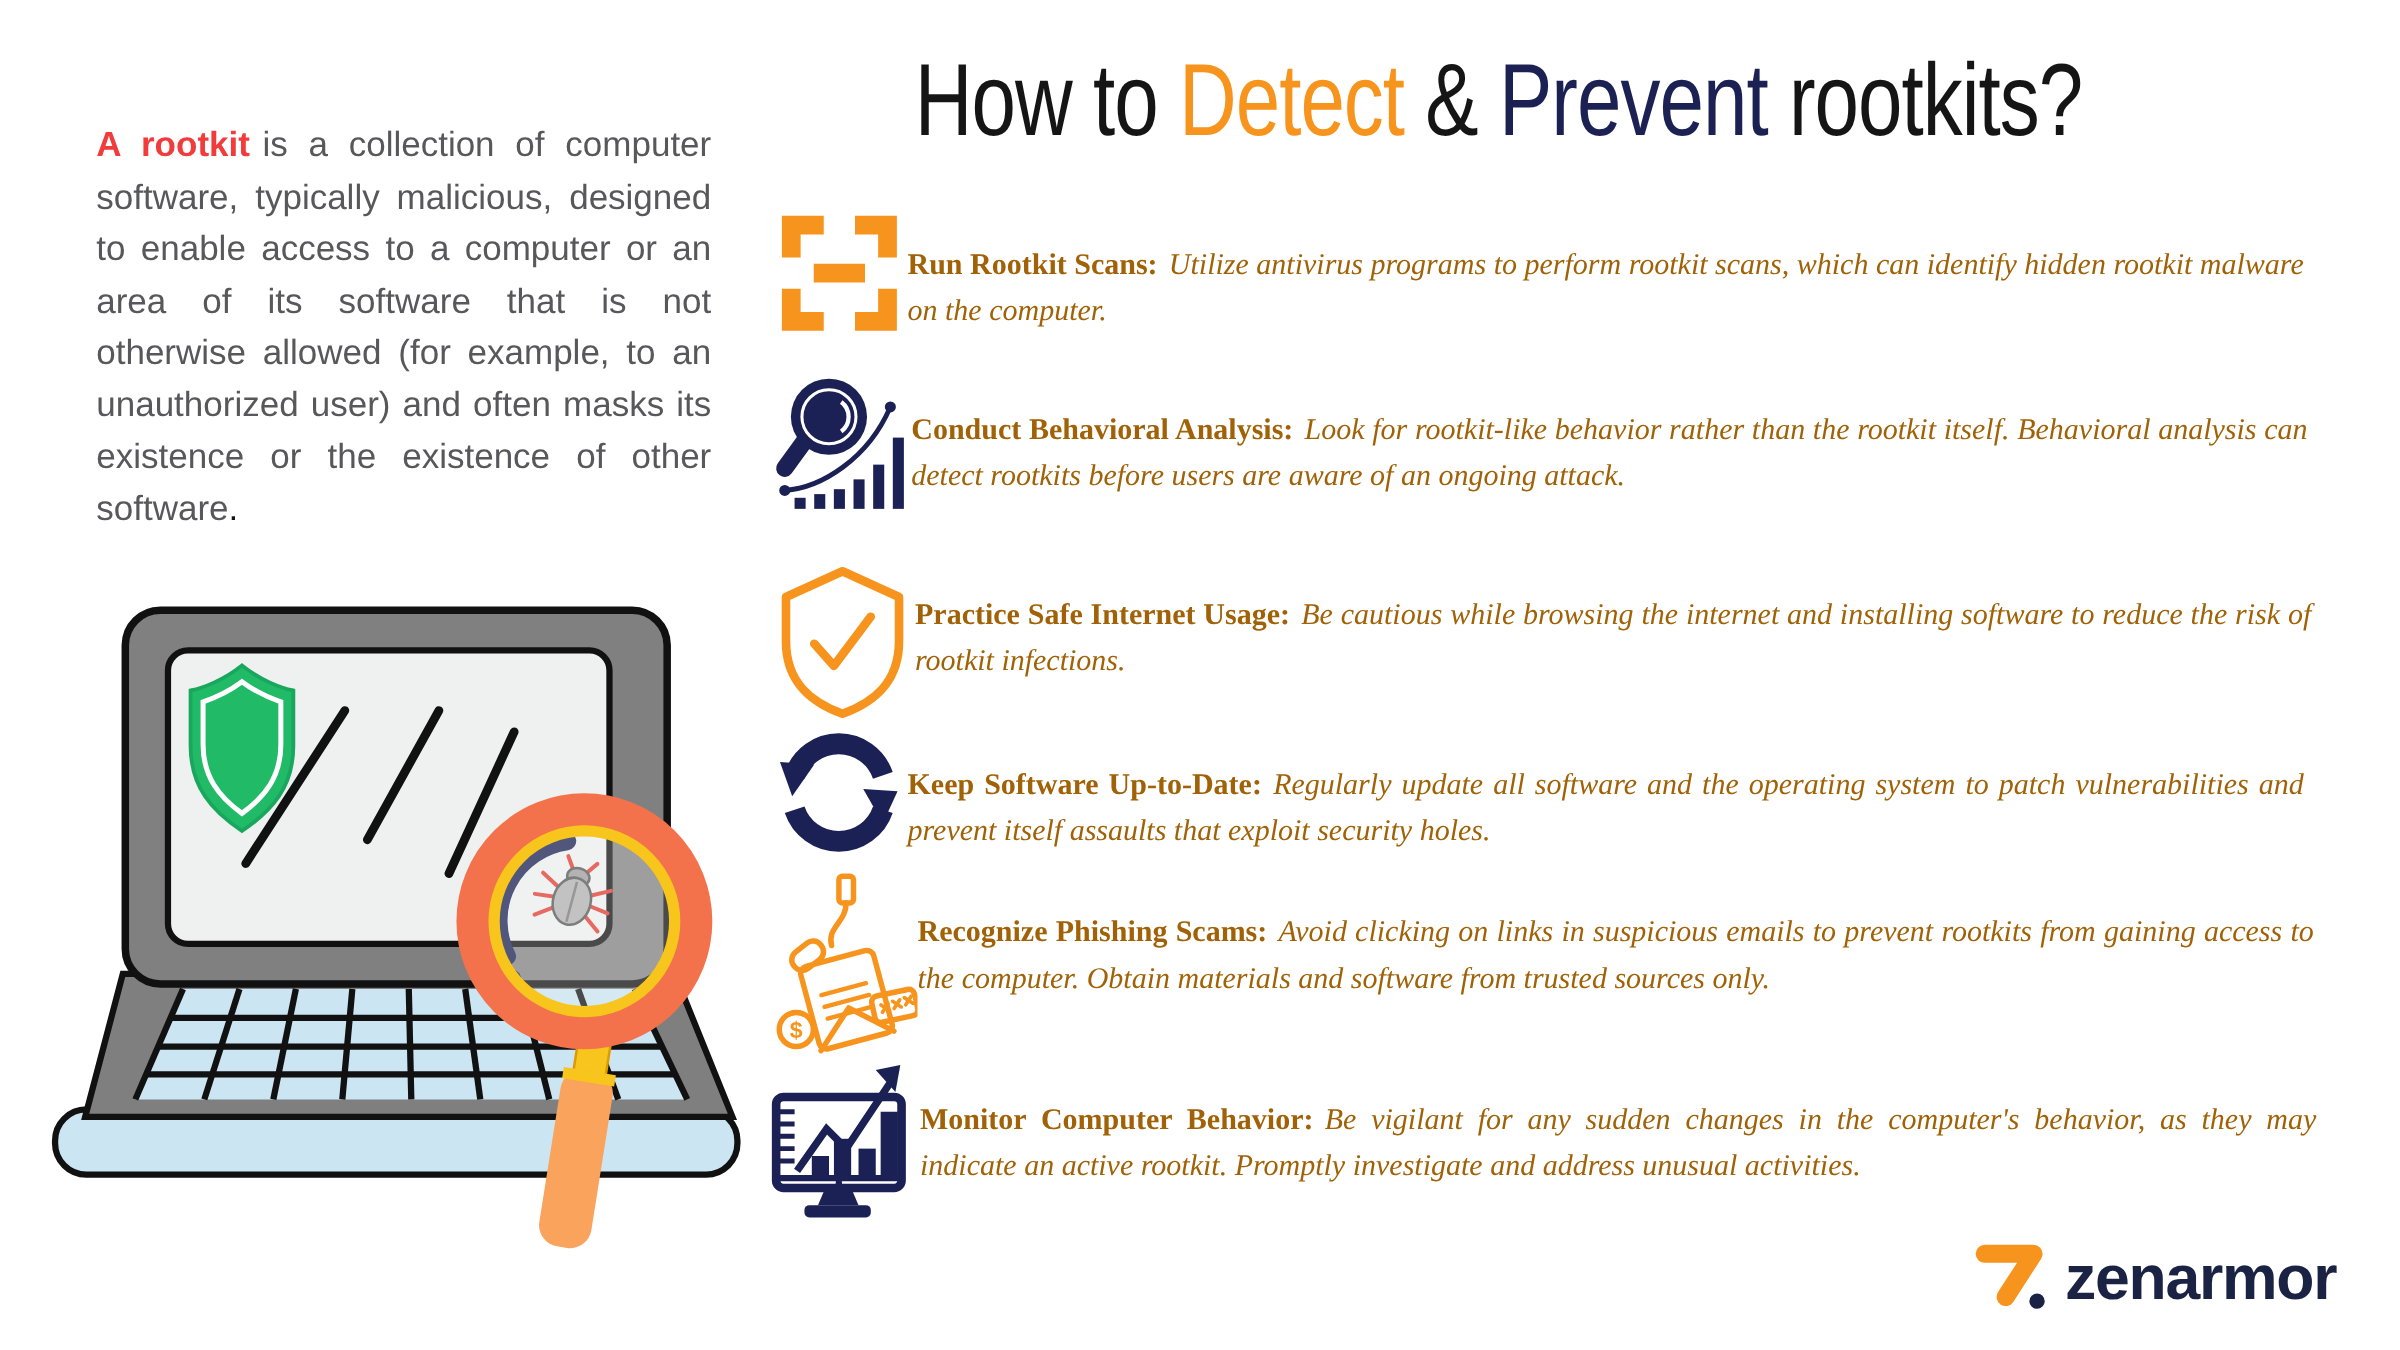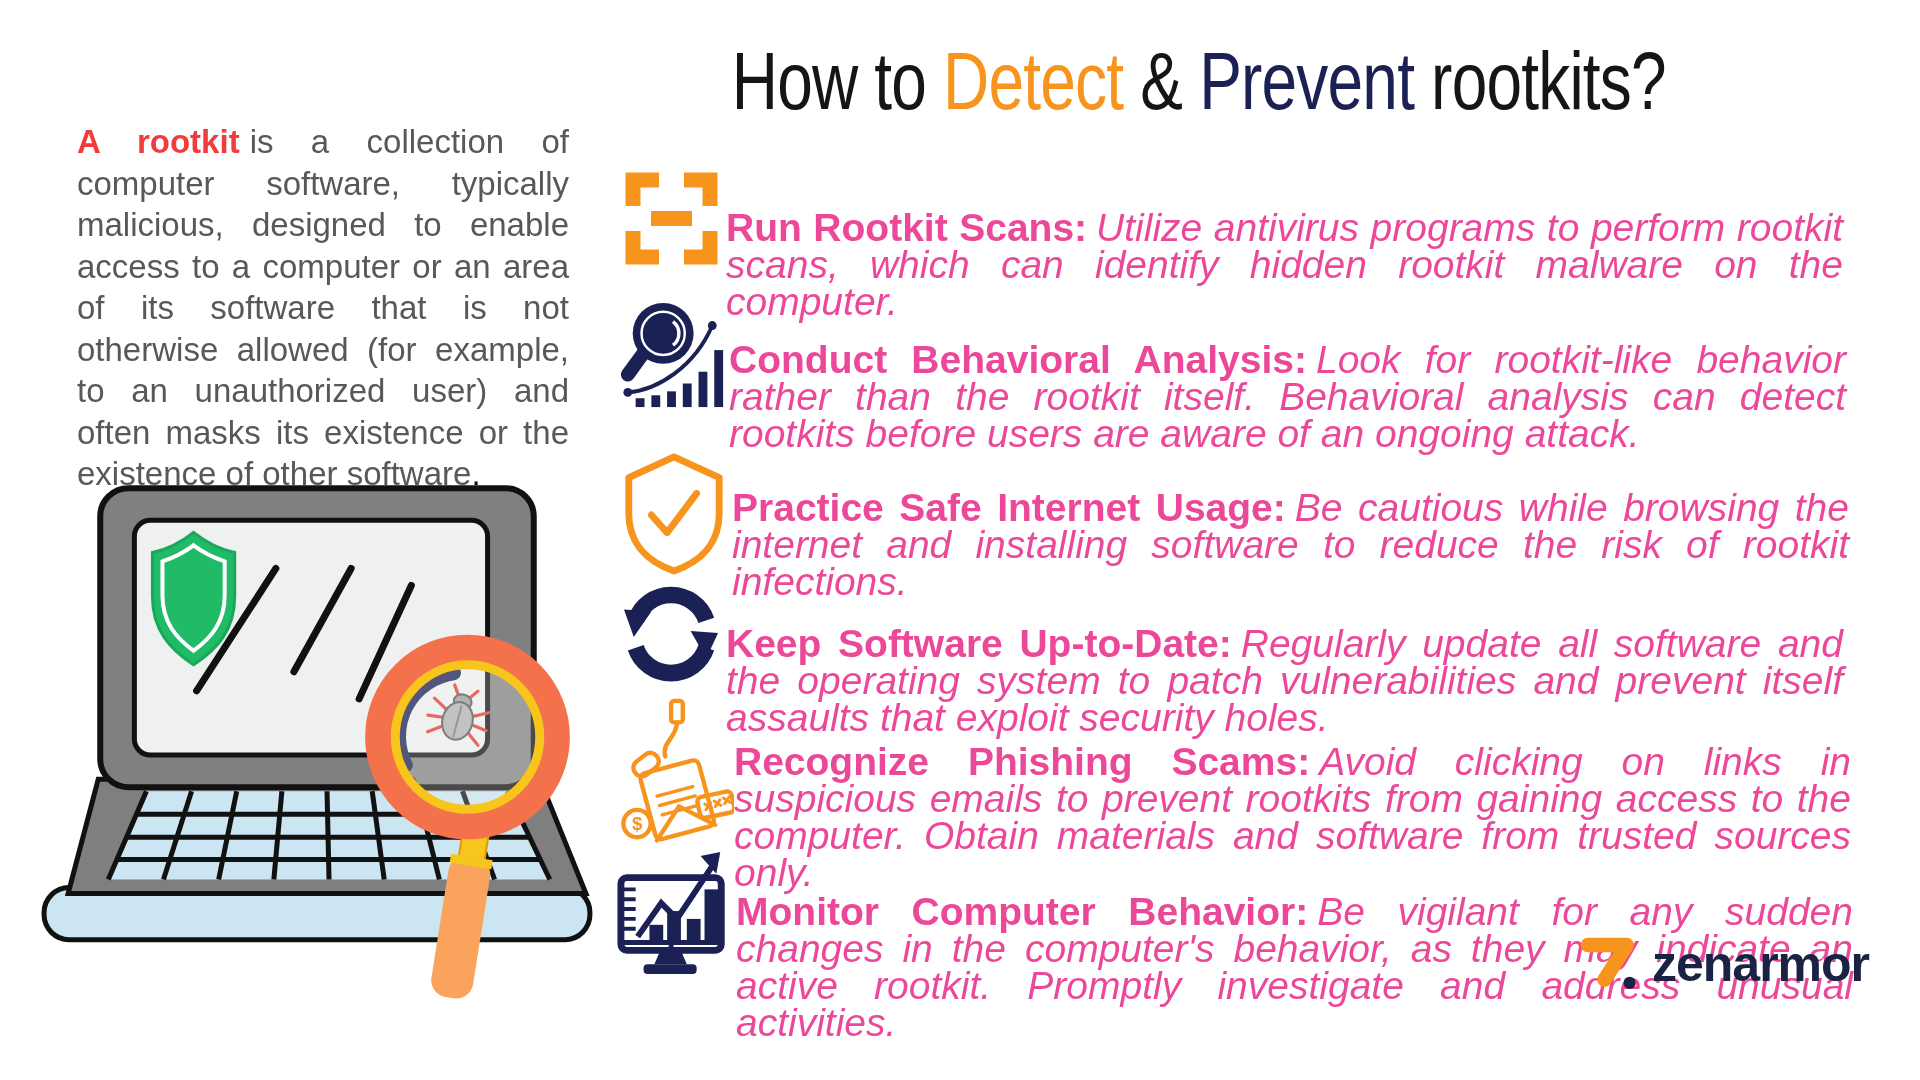--- a/index.html
+++ b/index.html
@@ -1,43 +1,43 @@
 <!DOCTYPE html>
 <html><head>
 <meta charset="utf-8">
 <style>
   html,body{margin:0;padding:0;background:#fff;}
   .canvas{position:relative;width:1920px;height:1080px;background:#ffffff;overflow:hidden;
           font-family:"Liberation Sans", sans-serif;}
 
   
-  .intro{position:absolute;left:77px;top:88px;width:492px;
-         font-size:33px;line-height:41.5px;color:#58585b;text-align:justify;}
+  .intro{position:absolute;left:77px;top:67px;width:492px;
+         font-size:28px;line-height:41.5px;color:#58585b;text-align:justify;}
   .intro .hl{color:#f23b3b;font-weight:700;margin-right:10px;}
   .intro .dot{color:#141414;}
 
   
   .title-wrap{position:absolute;left:600px;top:34px;width:1290px;}
   .title-inner{display:inline-block;white-space:nowrap;transform:scaleX(0.78);transform-origin:center top;
                font-size:82px;font-weight:500;color:#151515;letter-spacing:-1px;}
   .t-detect{color:#f7941d;}
   .t-prevent{color:#1b2153;}
 
   
   .item-row{position:absolute;left:616px;width:1252px;display:flex;}
   .icon-cell{flex:0 0 110px;display:flex;justify-content:center;align-items:flex-start;padding-top:4px;}
-  .text-cell{width:1117px;padding-top:10px;font-size:39px;line-height:37px;color:#ec4899;text-align:justify;}
+  .text-cell{width:1117px;padding-top:10px;font-size:24px;line-height:37px;color:#a16207;text-align:justify;font-family:Liberation Serif, serif;}
   .item-label{font-weight:700;font-style:normal;margin-right:9px;}
   .item-desc{font-style:italic;}
 
   #row1{top:160px;} #row2{top:292px;} #row3{top:440px;}
   #row4{top:576px;} #row5{top:694px;} #row6{top:844px;}
 
   
-  .logo{position:absolute;left:1580px;top:932px;height:64px;display:flex;align-items:center;}
+  .logo{position:absolute;left:1580px;top:990px;height:64px;display:flex;align-items:center;}
   .logo-text{font-size:50px;font-weight:700;color:#1b2345;letter-spacing:-1px;margin-left:14px;}
 
   
   .illus{position:absolute;left:28px;top:468px;width:582px;height:532px;}
 </style>
 </head>
 <body>
 
 <div class="canvas">
 

